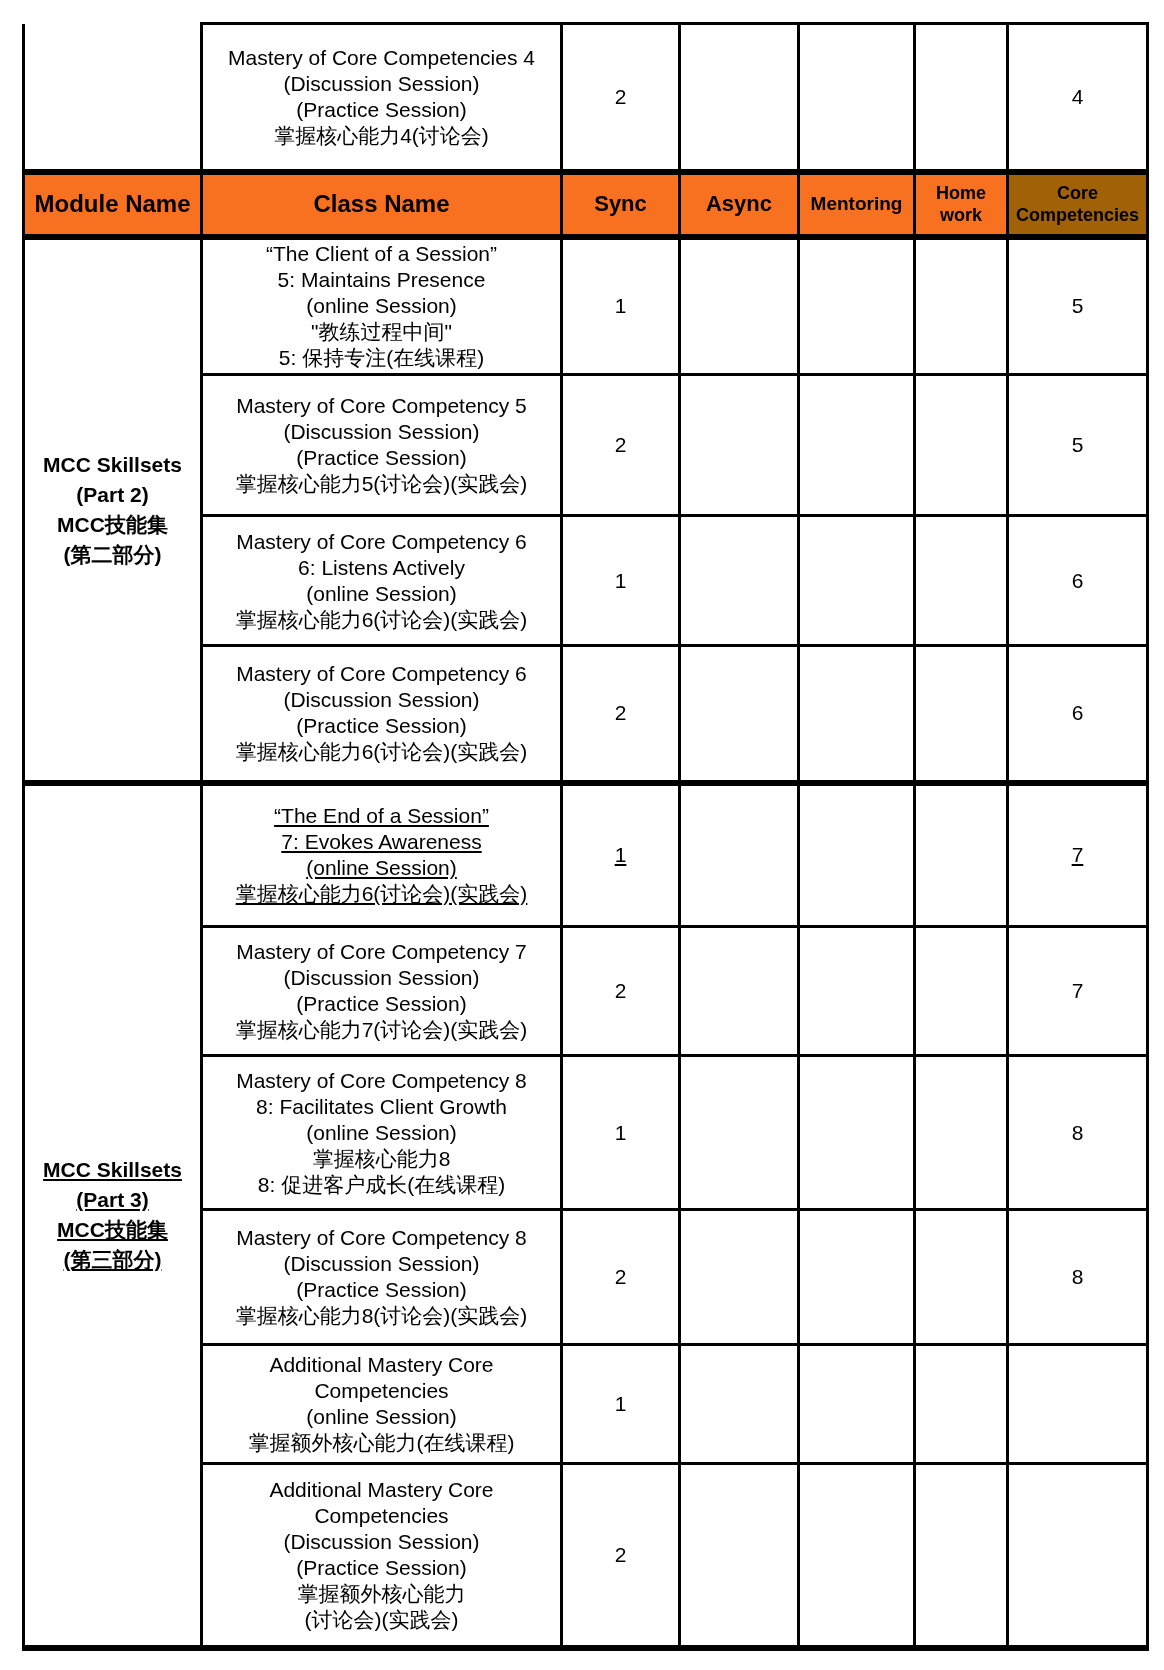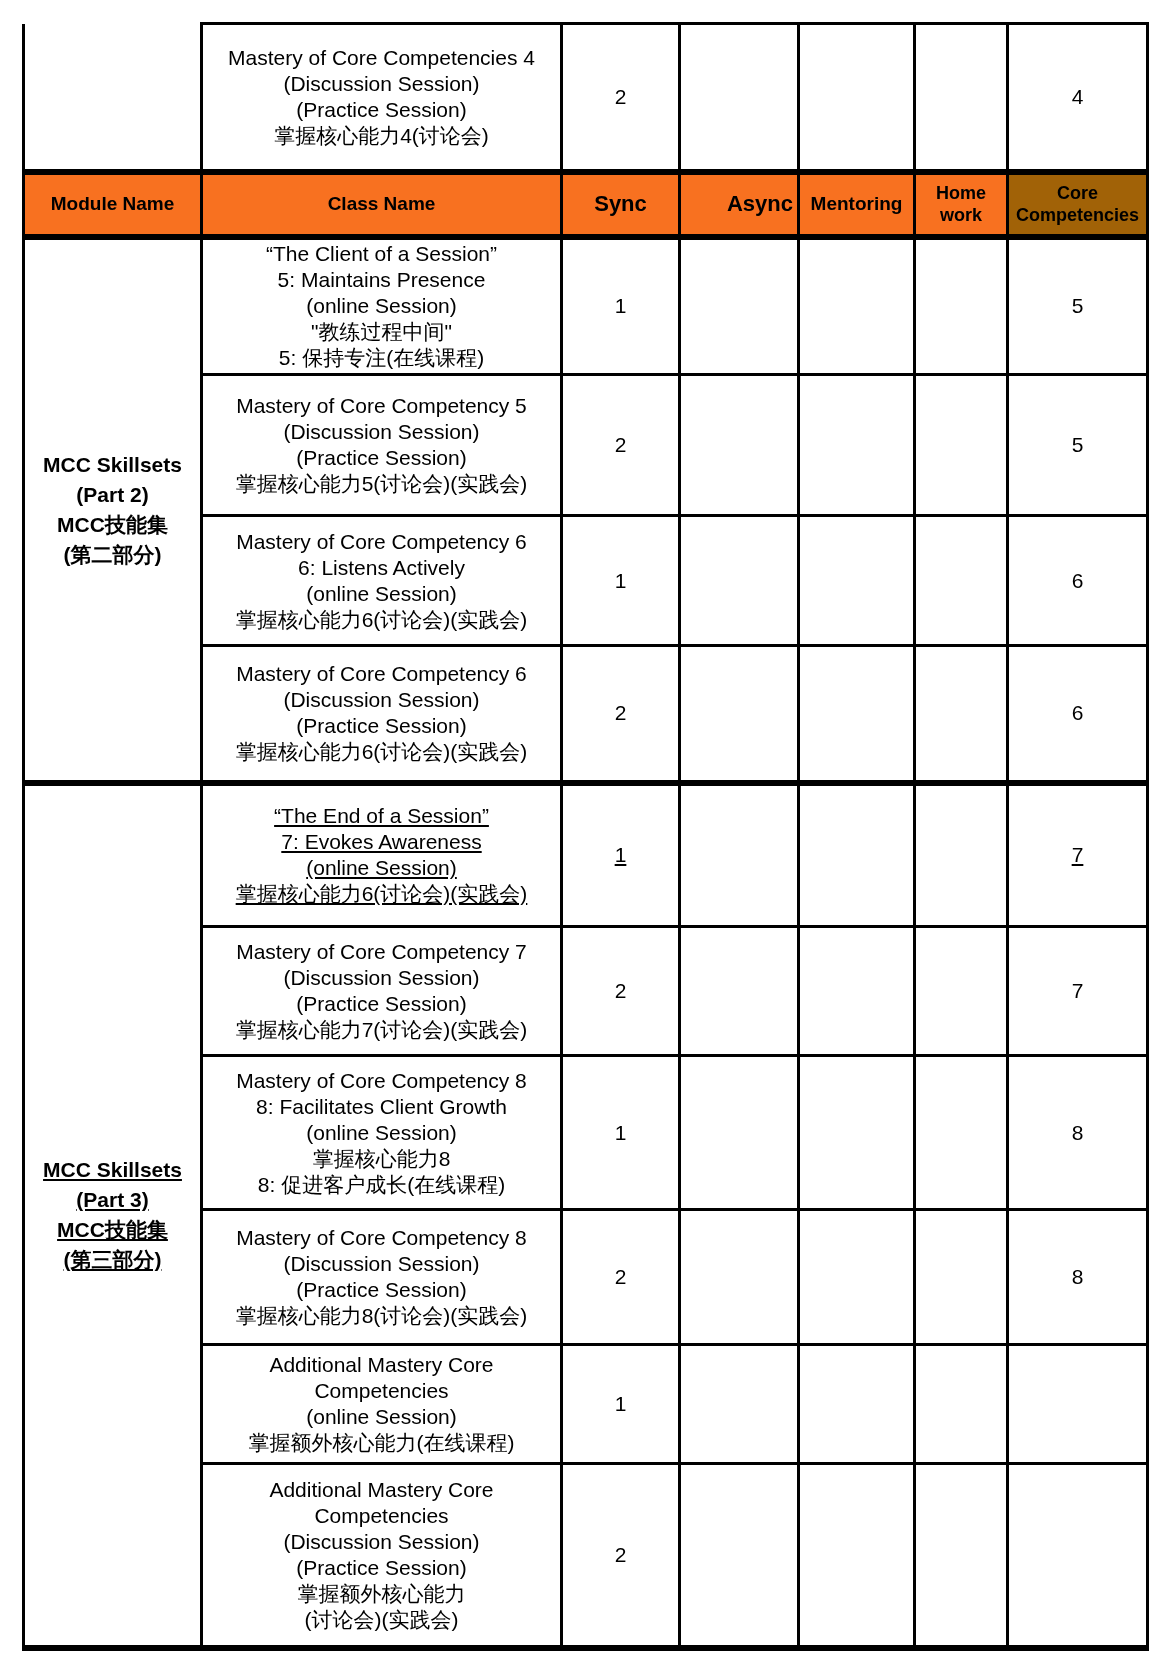--- a/index.html
+++ b/index.html
@@ -27,21 +27,21 @@
   td.num-cell{font-size:21px;}
   td.module-cell{font-weight:bold;font-size:21px;line-height:30px;}
   td.no-top{border-top:none;}
   td.hdr{
     font-weight:bold;
     border-top:6px solid #000;
     border-bottom:6px solid #000;
     line-height:22px;
   }
   td.hdr-lg{font-size:22px;}
-  td.hdr-md{font-size:19px;}
+  td.hdr-md{font-size:24px;}
   td.hdr-sm{font-size:19px;}
   td.hdr-xs{font-size:18px;}
   td.sect-top{border-top:6px solid #000;text-decoration:underline;}
   td.tbl-bottom{border-bottom:6px solid #000;}
 </style>
 </head>
 <body>
 
 <table class="course">
   <colgroup>
@@ -63,21 +63,21 @@
         <td class="num-cell">2</td>
         <td class="num-cell"></td>
         <td class="num-cell"></td>
         <td class="num-cell"></td>
         <td class="num-cell">4</td>
       </tr>
       <tr style="height: 65px;">
         <td class="hdr hdr-md" style="background: rgb(248, 113, 32);">Module Name</td>
         <td class="hdr hdr-md" style="background: rgb(248, 113, 32);">Class Name</td>
         <td class="hdr hdr-lg" style="background: rgb(248, 113, 32);">Sync</td>
-        <td class="hdr hdr-lg" style="background: rgb(248, 113, 32); text-align: right;">Async</td>
+        <td class="hdr hdr-lg" style="background: rgb(248, 113, 32);">Async</td>
         <td class="hdr hdr-sm" style="background: rgb(248, 113, 32);">Mentoring</td>
         <td class="hdr hdr-xs" style="background: rgb(248, 113, 32);">Home
 work</td>
         <td class="hdr hdr-xs" style="background: #a16207;">Core
 Competencies</td>
       </tr>
       <tr style="height: 138px;">
         <td class="module-cell" rowspan="4">MCC Skillsets
 (Part 2)
 MCC技能集

